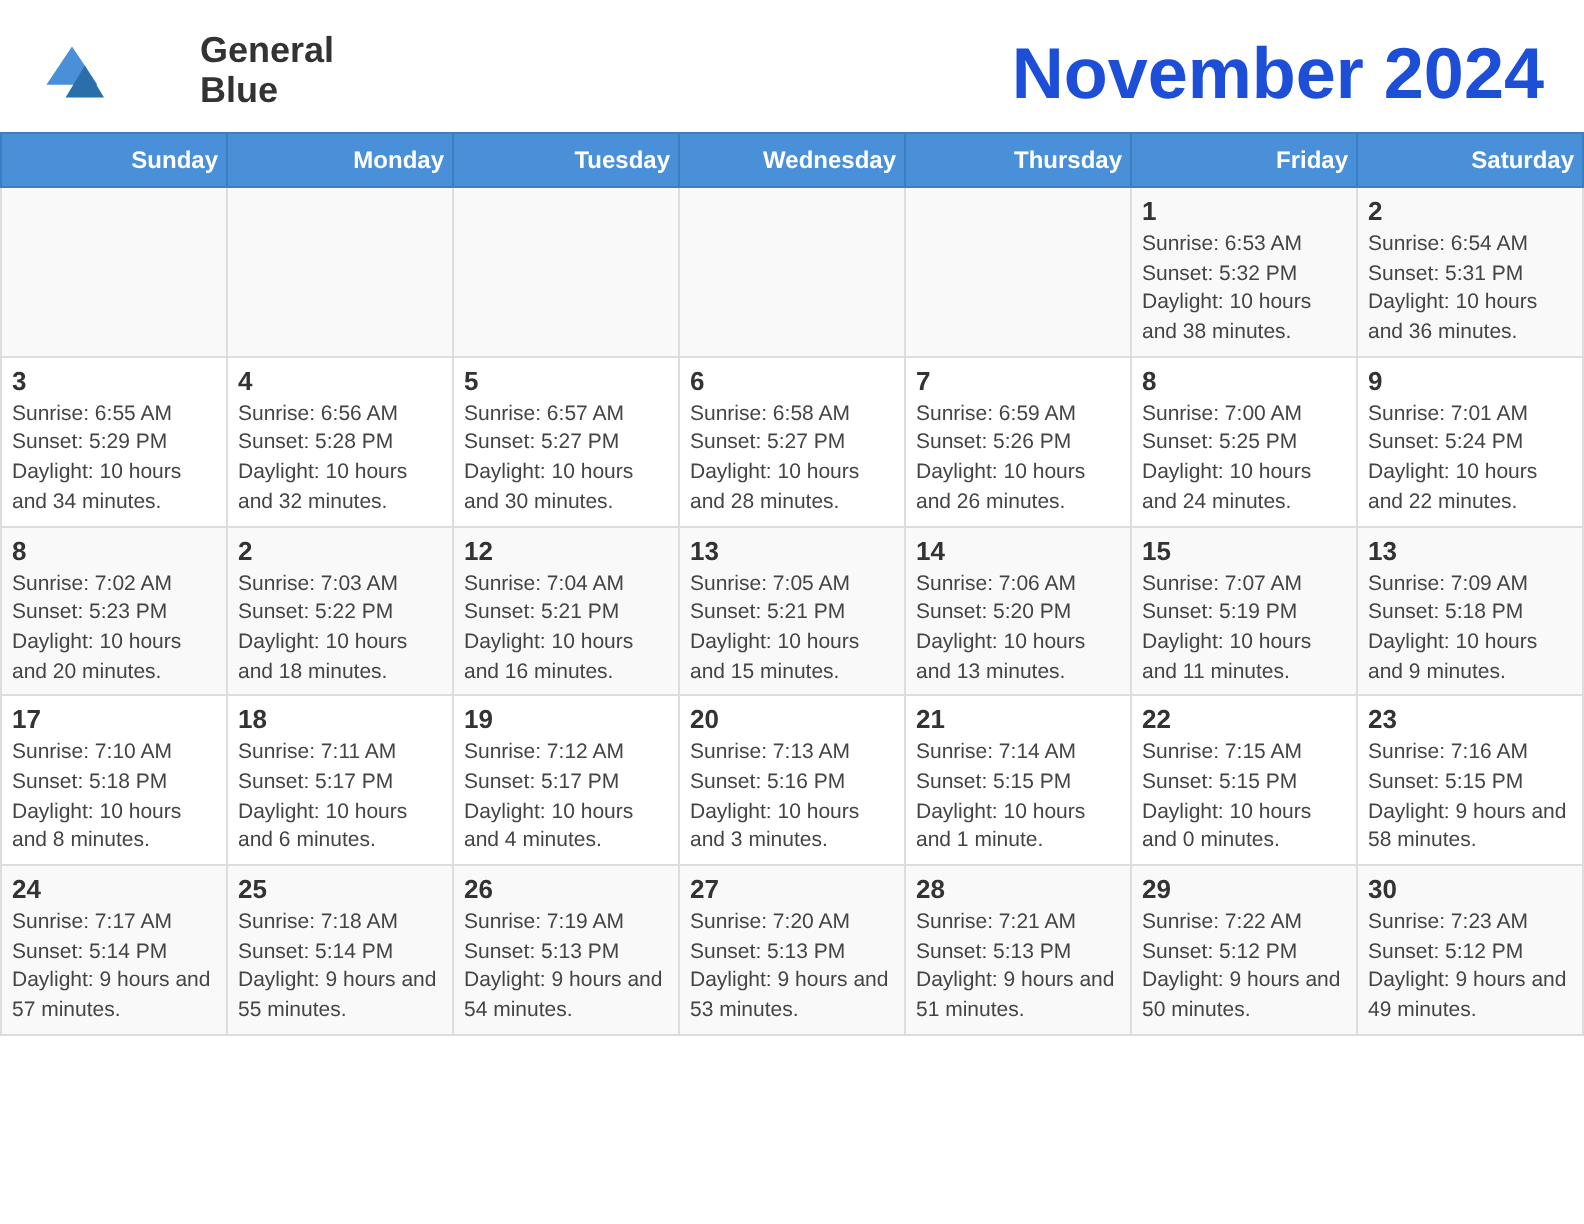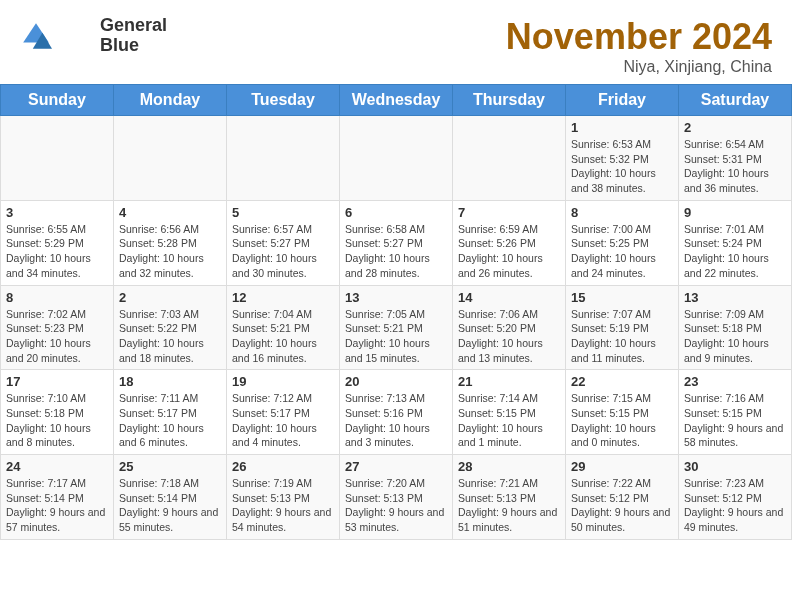--- a/index.html
+++ b/index.html
@@ -33,40 +33,40 @@
       margin-right: 4px;
     }
 
     .title-block {
       text-align: right;
     }
 
     .month-title {
       font-size: 36px;
       font-weight: bold;
-      color: #a16207;
+      color: #1d4ed8;
     }
 
     .location {
       font-size: 16px;
       color: #555;
     }
 
     .calendar {
       width: 100%;
       border-collapse: collapse;
       font-size: 11px;
     }
 
     .calendar thead th {
       background-color: #4a90d9;
       color: #fff;
       padding: 6px 4px;
-      text-align: center;
-      font-size: 16px;
+      text-align: right;
+      font-size: 12px;
       font-weight: bold;
       border: 1px solid #3a7fc1;
     }
 
     .calendar tbody td {
       vertical-align: top;
       border: 1px solid #ddd;
       padding: 4px 5px;
       width: 113px;
       min-height: 80px;
@@ -108,21 +108,20 @@
       <polygon points="20,4 36,28 4,28" fill="#4a90d9"></polygon>
       <polygon points="28,16 40,36 16,36" fill="#2a6faa"></polygon>
     </svg>
     <div class="logo-text">
       <span>General</span>
       <span>Blue</span>
     </div>
   </div>
   <div class="title-block">
     <div class="month-title">November 2024</div>
-    <div class="location">Niya, Xinjiang, China</div>
   </div>
 </div>
 
 <table class="calendar">
   <thead>
     <tr>
     <th>Sunday</th>
         <th>Monday</th>
         <th>Tuesday</th>
         <th>Wednesday</th>

